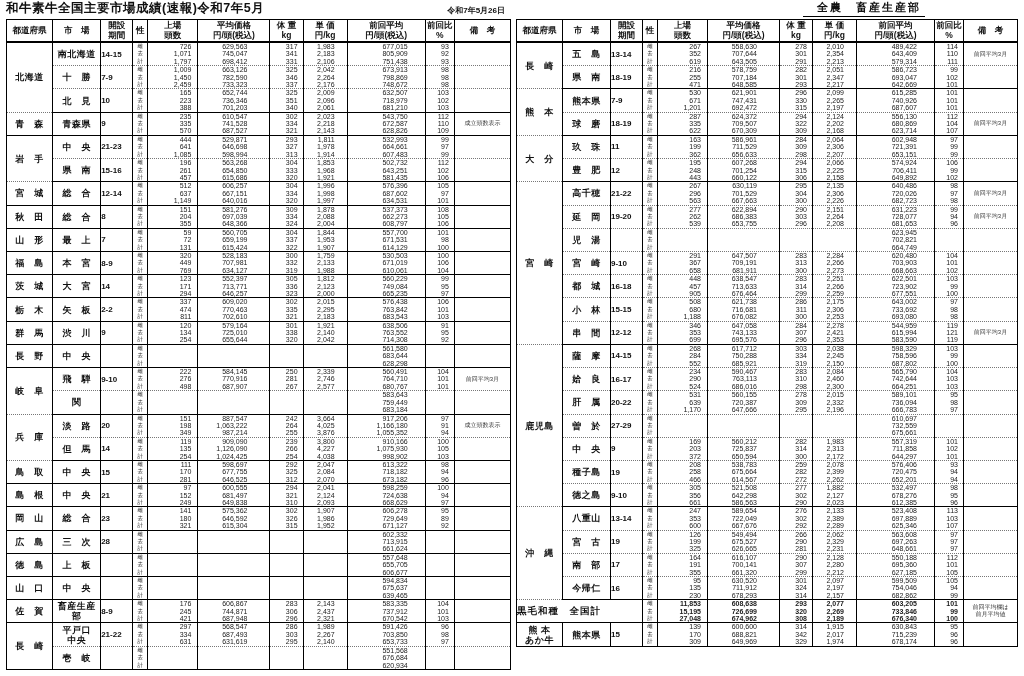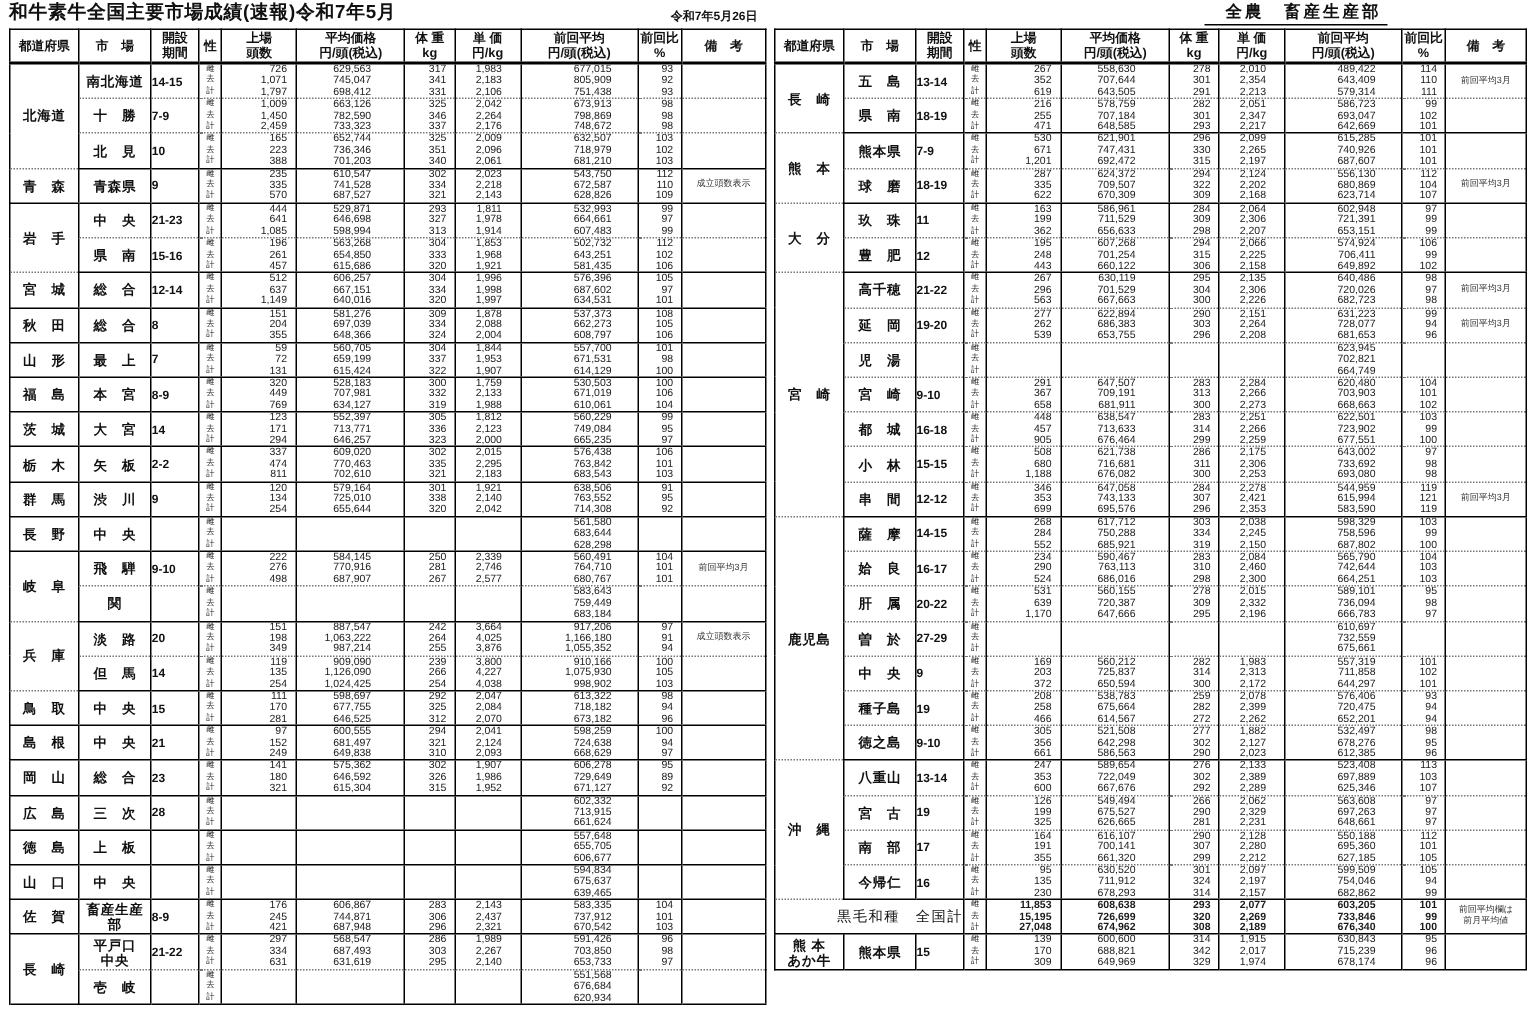--- a/index.html
+++ b/index.html
@@ -15,21 +15,21 @@
   .doc-date{position:absolute;right:6px;bottom:2px;font-size:8px;font-weight:bold;}
   .doc-org{position:absolute;right:0;bottom:1px;font-size:11px;font-weight:bold;letter-spacing:2px;border-bottom:1.5px solid #000;padding:0 4px 1px 14px;}
   table{border-collapse:collapse;table-layout:fixed;width:100%;border:1.5px solid #000;background:#fff;}
   th{border:1px solid #000;border-bottom:2px solid #000;font-size:8.5px;font-weight:bold;
      text-align:center;white-space:pre-line;line-height:9.5px;padding:1px 0;}
   td{border-left:1px solid #000;padding:0;vertical-align:middle;overflow:hidden;}
   tr.market-end>td{border-bottom:1px dotted #777;}
   tr.group-end>td{border-bottom:1px solid #000;}
   .pref,.mkt{font-size:9px;font-weight:bold;text-align:center;white-space:pre-line;line-height:10px;letter-spacing:.5px;}
   .per{font-size:8px;font-weight:bold;text-align:left;}
-  .span-label{font-size:9.5px;font-weight:normal;text-align:right;letter-spacing:1px;}
+  .span-label{font-size:9.5px;font-weight:bold;text-align:left;letter-spacing:1px;}
   .sex{font-size:5.5px;line-height:7.4px;min-height:7.4px;text-align:center;color:#222;}
   .v{font-size:7px;line-height:7.4px;min-height:7.4px;text-align:right;white-space:nowrap;color:#1a1a1a;}
   .c0{padding-right:6px;}.c1{padding-right:22px;}.c2{padding-right:5px;}
   .c3{padding-right:12px;}.c4{padding-right:17px;}.c5{padding-right:5px;}
   .rem{font-size:6px;line-height:7px;text-align:center;color:#333;white-space:pre-line;}
   tr.bold .v{font-weight:bold;}
 </style>
 </head>
 <body>
 

